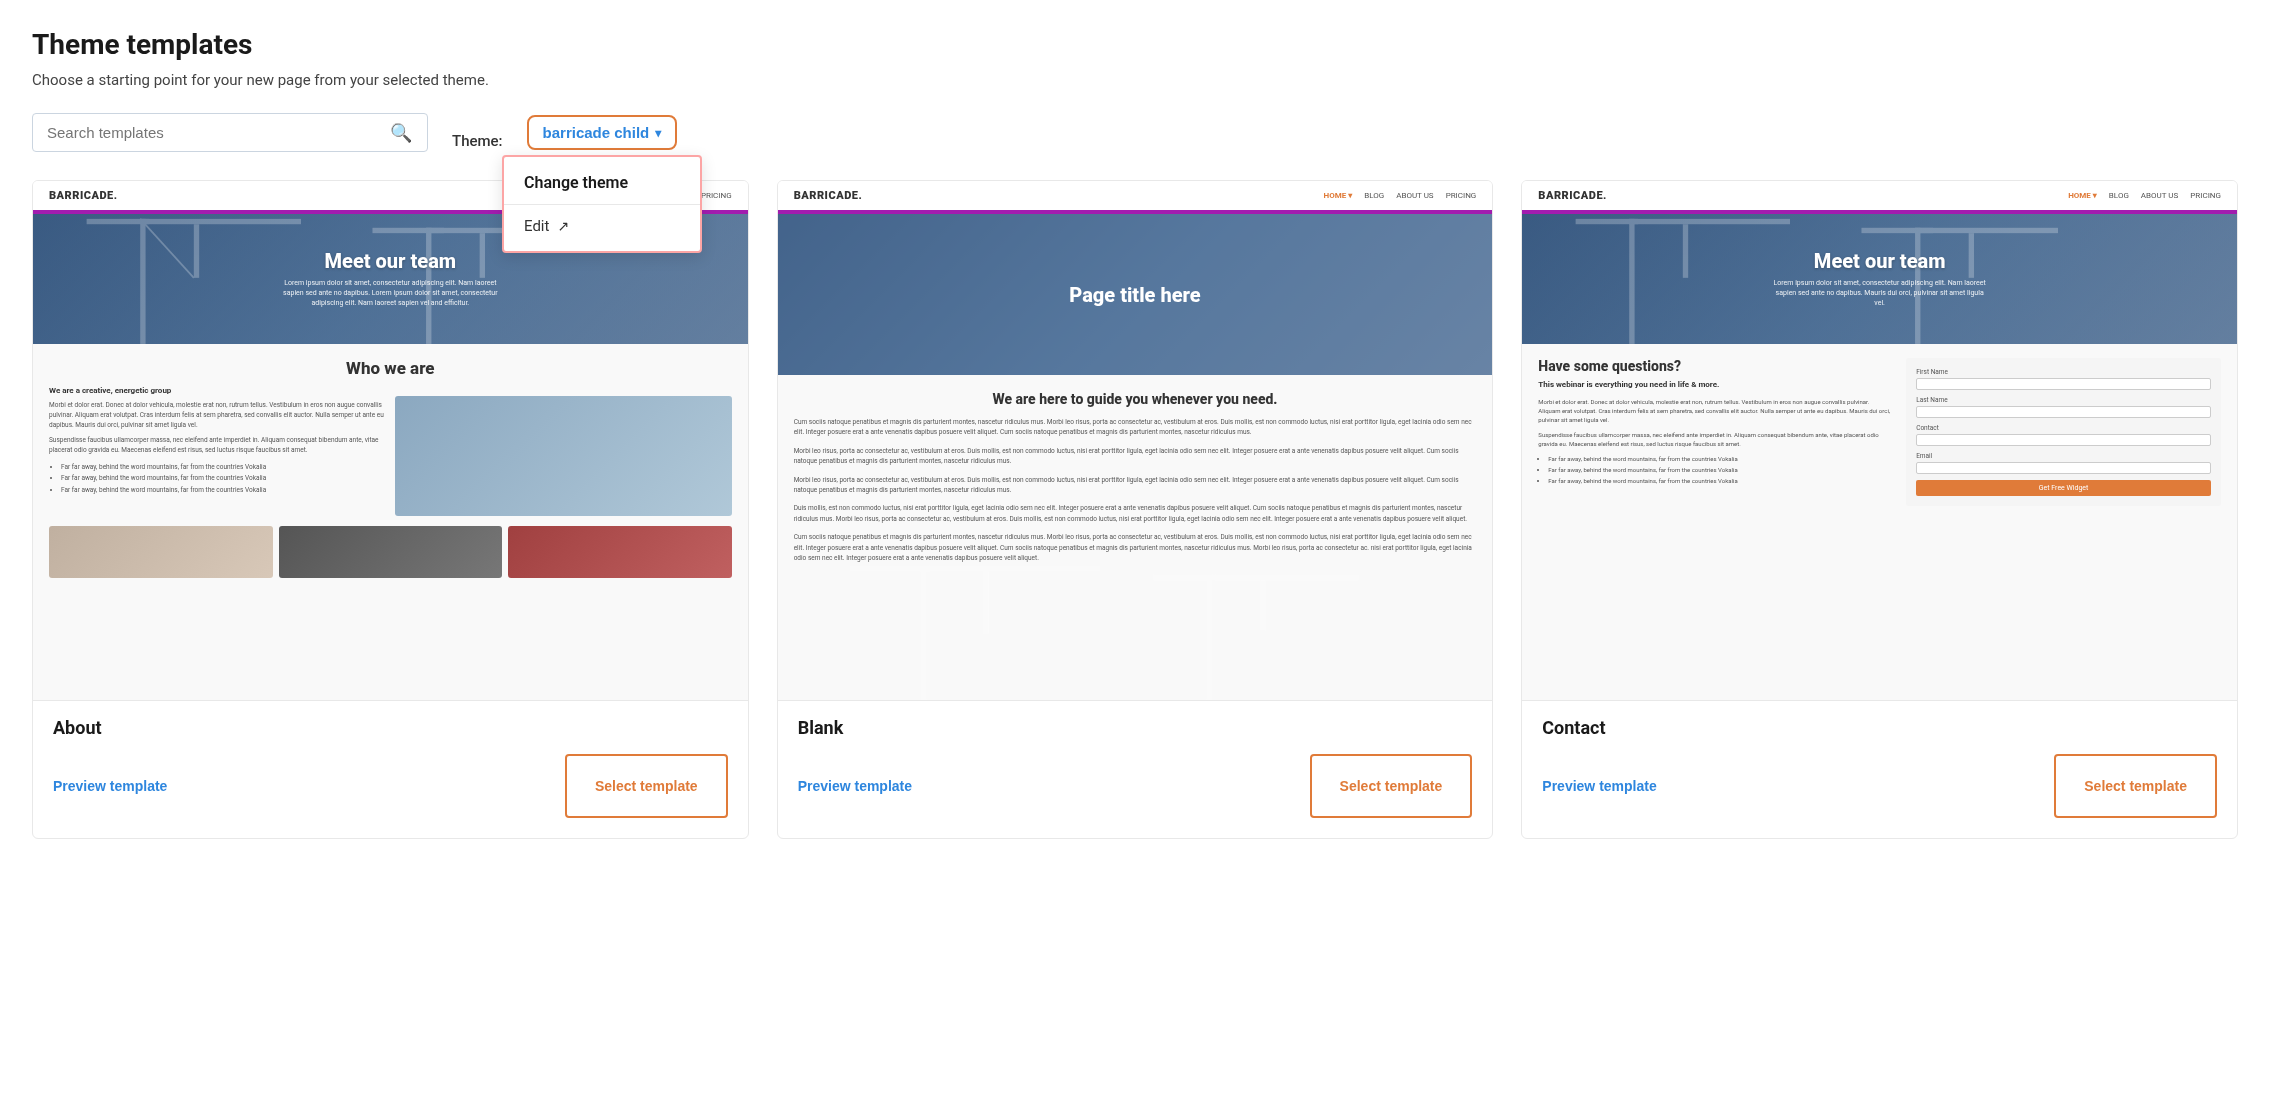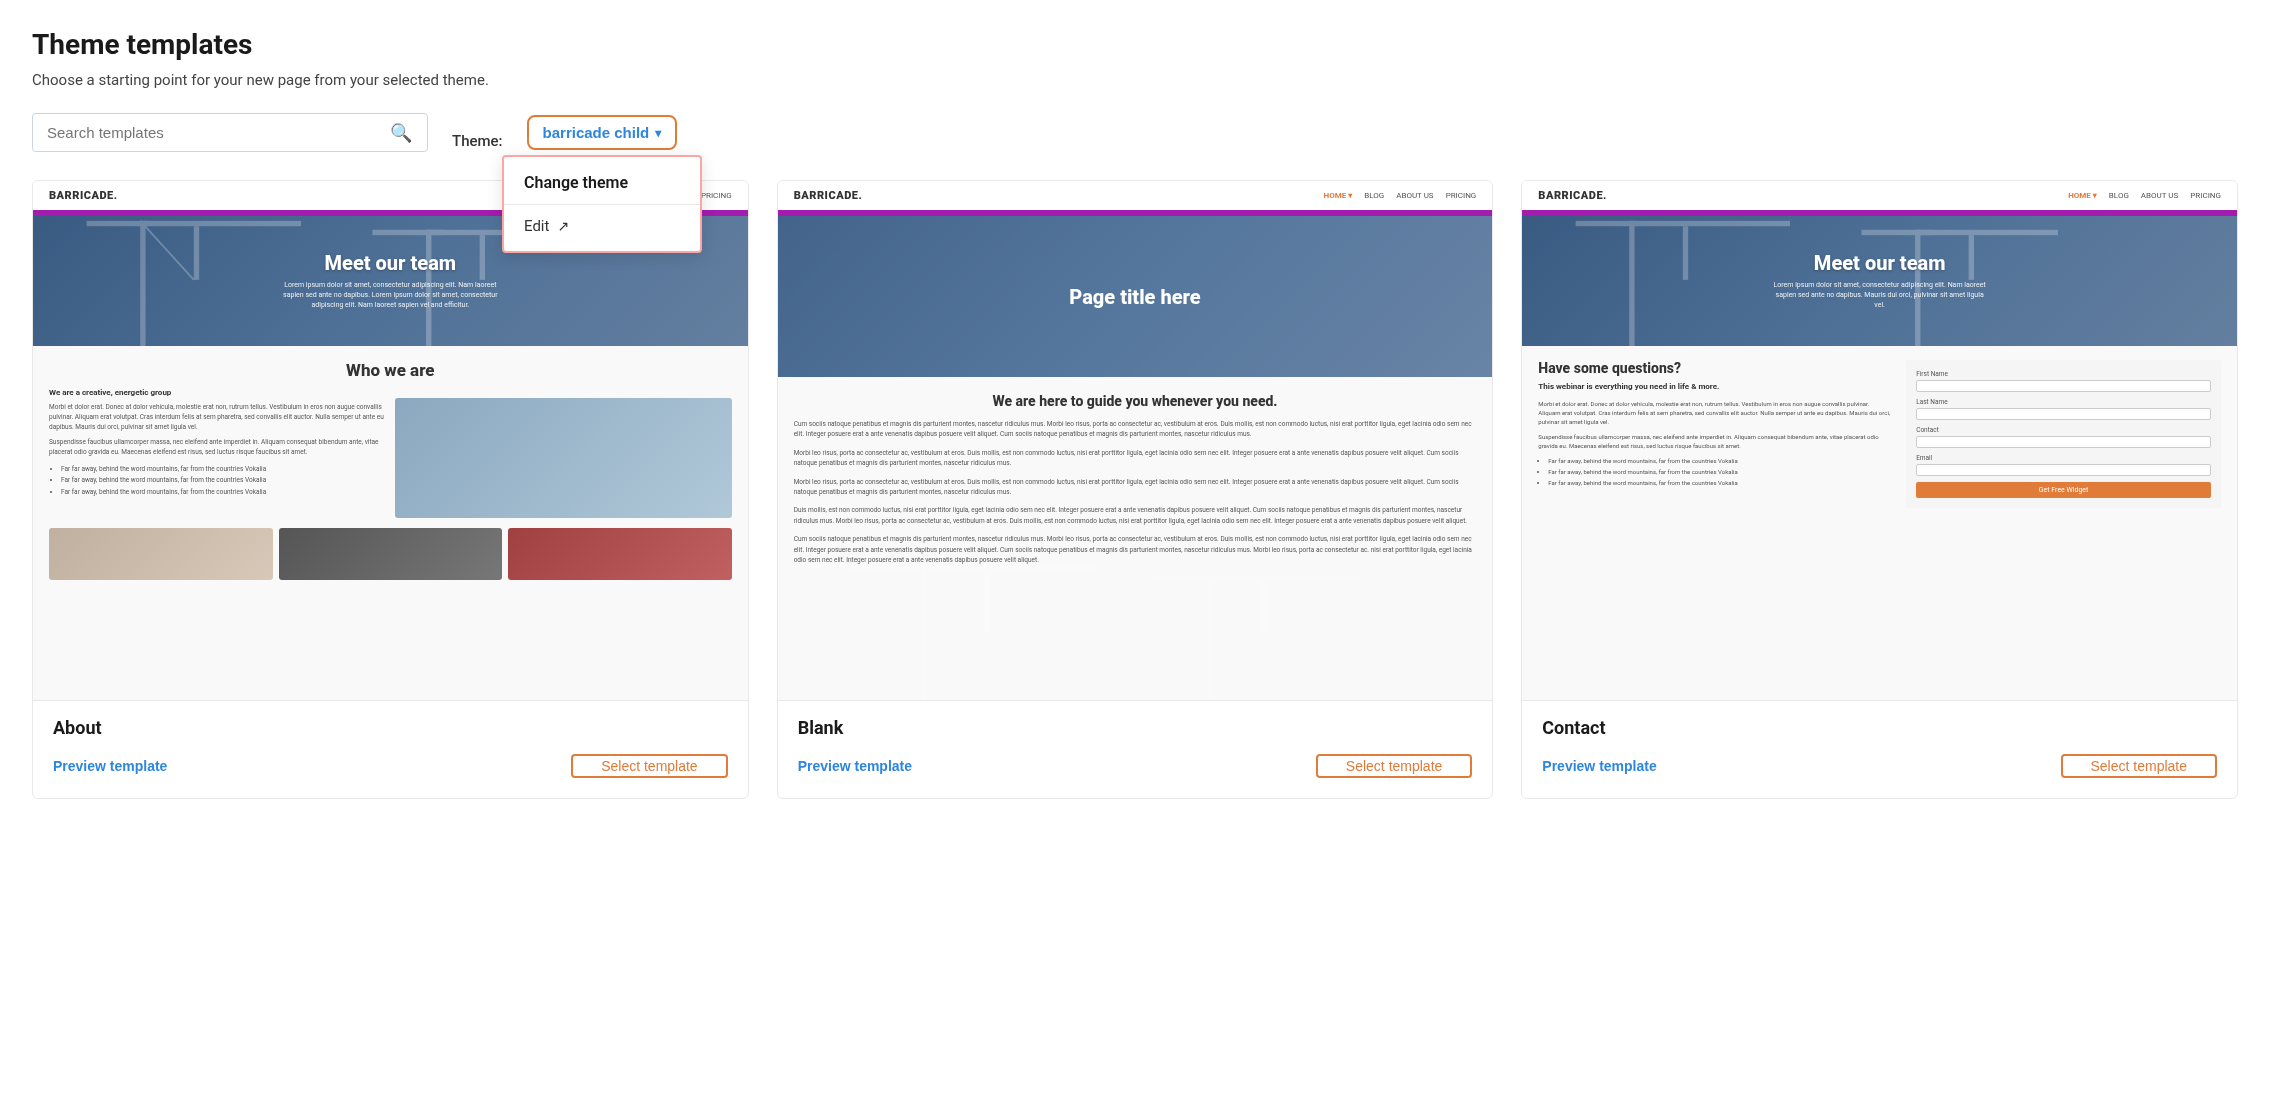--- a/index.html
+++ b/index.html
@@ -157,21 +157,21 @@
       border-bottom: 1px solid #e8e8e8;
     }
 
     
     .mock-nav {
       background: #fff;
       padding: 8px 16px;
       display: flex;
       align-items: center;
       justify-content: space-between;
-      border-bottom: 6px solid #a21caf;
+      border-bottom: 4px solid #a21caf;
       font-size: 9px;
     }
 
     .mock-nav-brand {
       font-weight: 900;
       font-size: 11px;
       letter-spacing: 0.5px;
     }
 
     .mock-nav-links {
@@ -405,22 +405,22 @@
       cursor: pointer;
       padding: 0;
       text-decoration: none;
     }
 
     .btn-select {
       border: 2px solid #e07b39;
       color: #e07b39;
       background: #fff;
       font-size: 14px;
-      font-weight: 400;
-      padding: 2px 28px;
+      font-weight: 700;
+      padding: 22px 28px;
       border-radius: 4px;
       cursor: pointer;
       margin-left: auto;
     }
 
     
     .crane-svg {
       position: absolute;
       bottom: 0;
       width: 100%;

